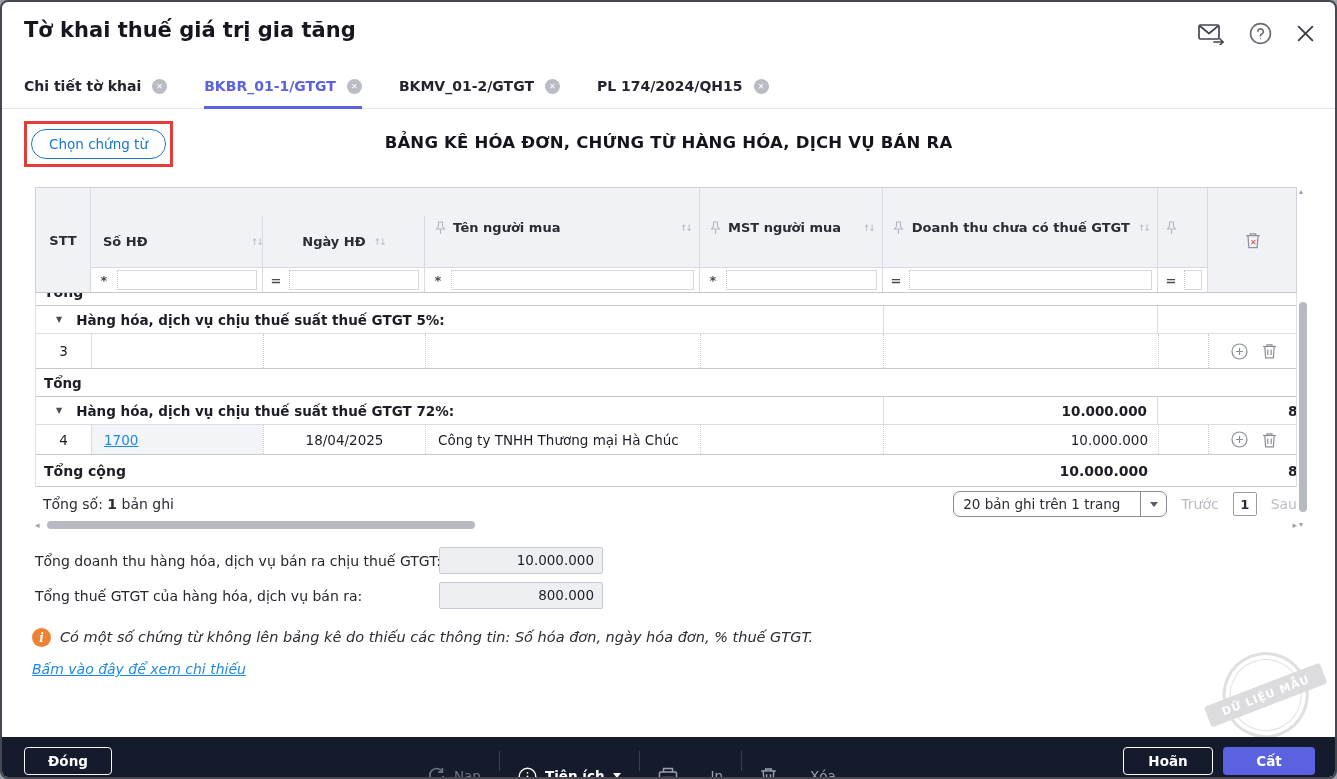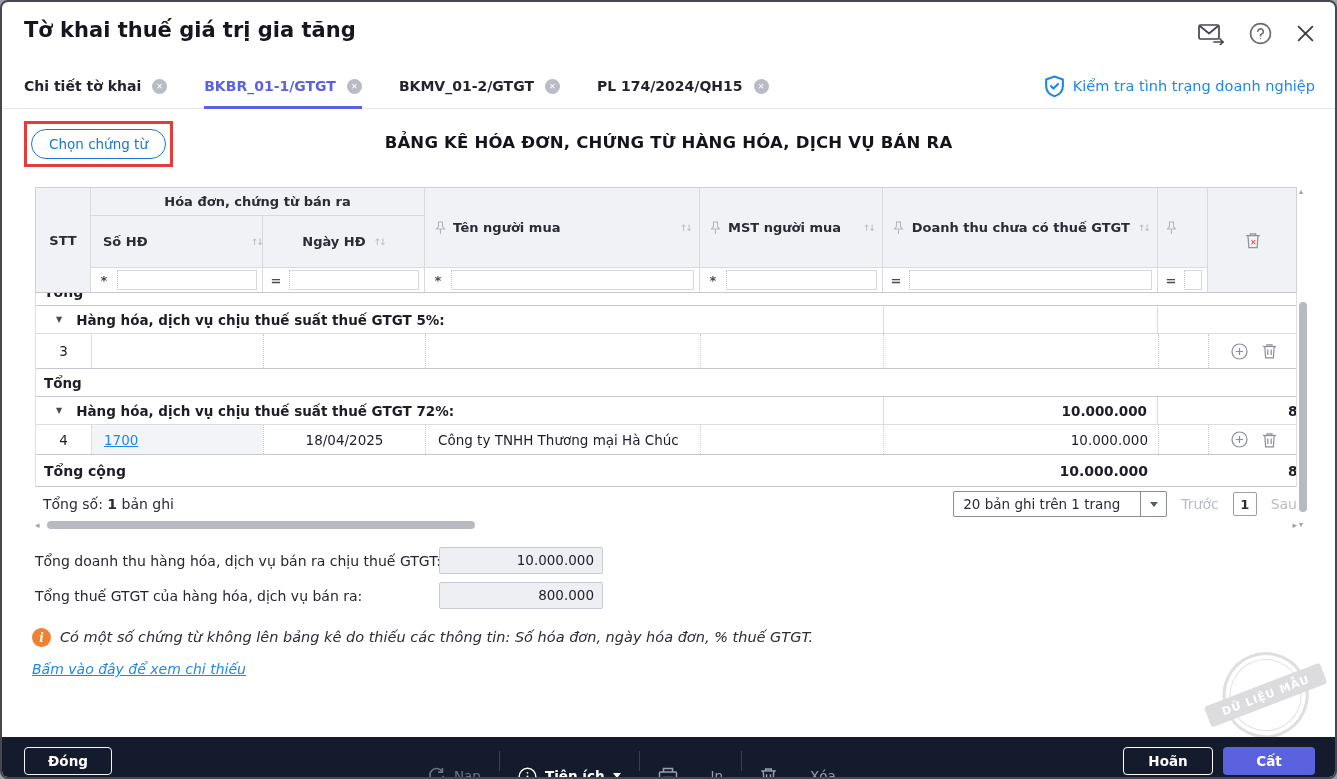--- a/index.html
+++ b/index.html
@@ -91,21 +91,21 @@
   .caret-g { font-size:8px; color:#4a4c55; cursor:pointer; }
   .cell-link { color:#1e88e5; text-decoration:underline; cursor:pointer; }
   .sohd-sel { background:#f3f4f7; }
   .act-icon { display:flex; cursor:pointer; color:#8a8d97; }
   
   .pgrow { position:absolute; left:33px; top:485px; width:1262px; height:34px;
     display:flex; align-items:center; font-size:14px; color:#2a2b34; }
   .pg-total { padding-left:8px; }
   .pg-total b { font-weight:bold; }
   .pg-right { margin-left:auto; display:flex; align-items:center; gap:14px; }
-  .sel { display:flex; align-items:center; width:214px; height:26px; border:1px solid #8a8d96; border-radius:2px;
+  .sel { display:flex; align-items:center; width:214px; height:26px; border:1px solid #8a8d96; border-radius:7px;
     background:#fff; cursor:pointer; font-size:13.5px; }
   .sel-label { flex:1; padding:0 9px; white-space:nowrap; overflow:hidden; }
   .sel-caret { width:26px; height:100%; border-left:1px solid #8a8d96; display:flex; align-items:center; justify-content:center; color:#555a63; }
   .caret-dn { width:0; height:0; border:4px solid transparent; border-top:5px solid currentColor; margin-top:4px; }
   .pg-dis { color:#b9bcc4; cursor:default; }
   .pg-page { width:24px; height:24px; border:1px solid #9a9da6; border-radius:2px; display:flex;
     align-items:center; justify-content:center; font-weight:bold; font-size:13px; cursor:pointer; }
   
   .hscroll { position:absolute; left:33px; top:519px; width:1262px; height:9px; }
   .hscroll .arrow { position:absolute; top:-1px; font-size:9px; color:#9aa0a8; cursor:pointer; }
@@ -194,43 +194,31 @@
       <span class="tclose">✕</span>
     </div>
     <div class="tab">
       <span>BKMV_01-2/GTGT</span>
       <span class="tclose">✕</span>
     </div>
     <div class="tab">
       <span>PL 174/2024/QH15</span>
       <span class="tclose">✕</span>
     </div>
-    <div class="check-link">
-      <span style="display:flex">
-        <svg width="21" height="23" viewBox="0 0 20 22" fill="none" stroke="#1e88e5" stroke-width="2" stroke-linecap="round" stroke-linejoin="round">
-            <path d="M10 1.5l8 2.8v6.2c0 5-3.4 8.3-8 9.9-4.6-1.6-8-4.9-8-9.9V4.3z"></path>
-            <path d="M6.6 10.6l2.4 2.4 4.4-4.4"></path>
-          </svg>
-      </span>
-      <span>Kiểm tra tình trạng doanh nghiệp</span>
-    </div>
   </div>
 
   <div class="red-box">
     <button class="btn-select">Chọn chứng từ</button>
   </div>
 
   <div class="sheet-title">BẢNG KÊ HÓA ĐƠN, CHỨNG TỪ HÀNG HÓA, DỊCH VỤ BÁN RA</div>
 
   <div class="thblock">
     <div class="hc h-stt">
         <span class="lbl">STT</span>
-      </div>
-    <div class="hc h-group">
-        <span class="lbl">Hóa đơn, chứng từ bán ra</span>
       </div>
     <div class="hc h-sohd">
       <span class="lbl">Số HĐ</span>
       <span class="sort">↑↓</span>
     </div>
     <div class="hc h-ngay">
       <span class="lbl">Ngày HĐ</span>
       <span class="sort">↑↓</span>
     </div>
     <div class="hc h-ten">

